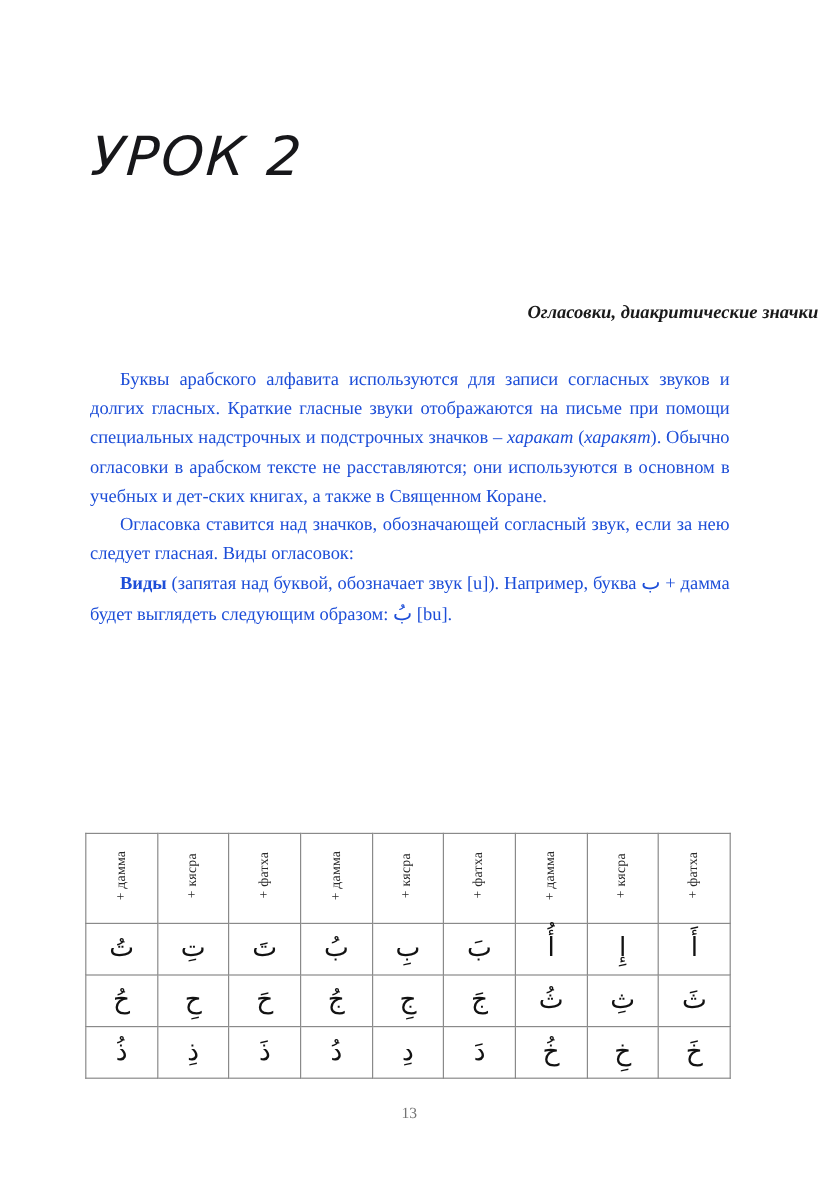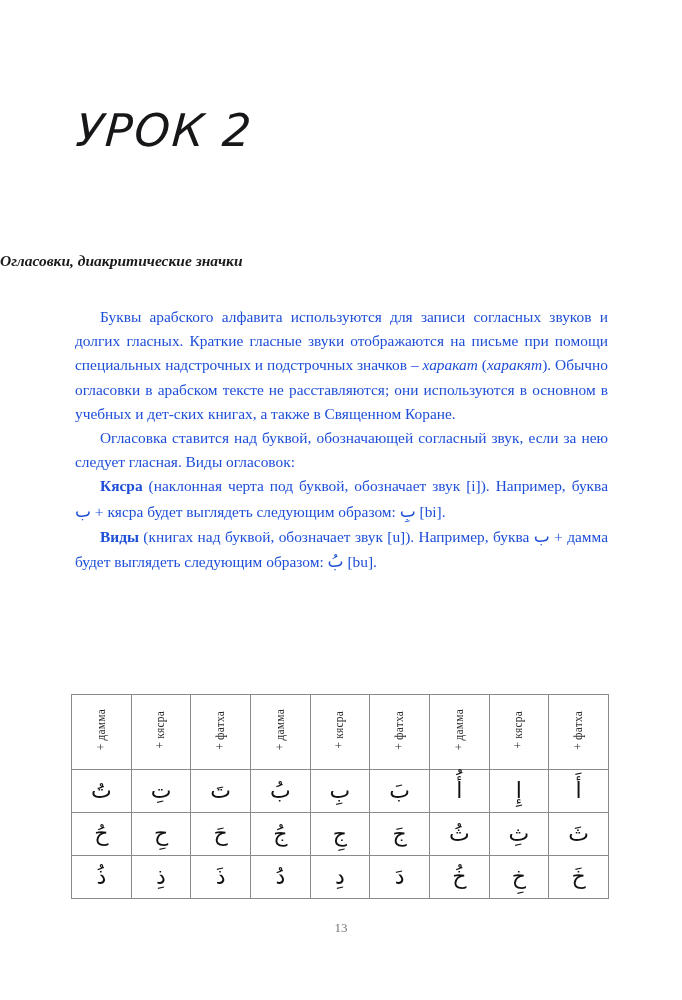--- a/index.html
+++ b/index.html
@@ -39,21 +39,21 @@
     transform: skewX(-4deg);
     white-space: nowrap;
   }
 
   
   .section-heading {
     position: absolute;
     left: 0;
     top: 252px;
     width: 682px;
-    text-align: left;
+    text-align: right;
     font-family: "Liberation Serif", serif;
     font-style: italic;
     font-weight: bold;
     font-size: 15.5px;
     color: #1a1a1a;
   }
 
   
   .body-block {
     position: absolute;
@@ -143,26 +143,25 @@
 <div class="page">
 
   <div class="lesson-title">УРОК 2</div>
 
   <div class="section-heading">Огласовки, диакритические значки</div>
 
   <div class="body-block">
 
     <p><span>Буквы арабского алфавита используются для записи согласных звуков и долгих гласных. Краткие гласные звуки отображаются на письме при помощи специальных надстрочных и подстрочных значков – </span><span class="it">харакат</span><span> (</span><span class="it">харакят</span><span>). Обычно огласовки в арабском тексте не расставляются; они используются в основном в учебных и дет-ских книгах, а также в Священном Коране.</span></p>
 
-    <p class="para-normal"><span>Огласовка ставится над буквой, обозначающей согласный звук, если за нею следует гласная. Виды огласовок:</span></p>
-
-
-    <p><span class="bd">Кясра</span><span> (наклонная черта под буквой, обозначает звук [i]). Например, буква </span><span class="ar">ب</span><span> + кясра будет выглядеть следующим образом: </span><span class="ar">بِ</span><span> [bi].</span></p>
-
-    <p class="para-normal"><span class="bd">Виды</span><span> (книгах над буквой, обозначает звук [u]). Например, буква </span><span class="ar">ب</span><span> + дамма будет выглядеть следующим образом: </span><span class="ar">بُ</span><span> [bu].</span></p>
+    <p class="para-normal"><span>Огласовка ставится над значков, обозначающей согласный звук, если за нею следует гласная. Виды огласовок:</span></p>
+
+
+
+    <p class="para-normal"><span class="bd">Виды</span><span> (запятая над буквой, обозначает звук [u]). Например, буква </span><span class="ar">ب</span><span> + дамма будет выглядеть следующим образом: </span><span class="ar">بُ</span><span> [bu].</span></p>
 
   </div>
 
   <table class="vowel-table">
     <thead>
       <tr id="thead-row">
           <th><span class="hdr-inner">+ дамма</span></th>
           <th><span class="hdr-inner">+ кясра</span></th>
           <th><span class="hdr-inner">+ фатха</span></th>
           <th><span class="hdr-inner">+ дамма</span></th>

